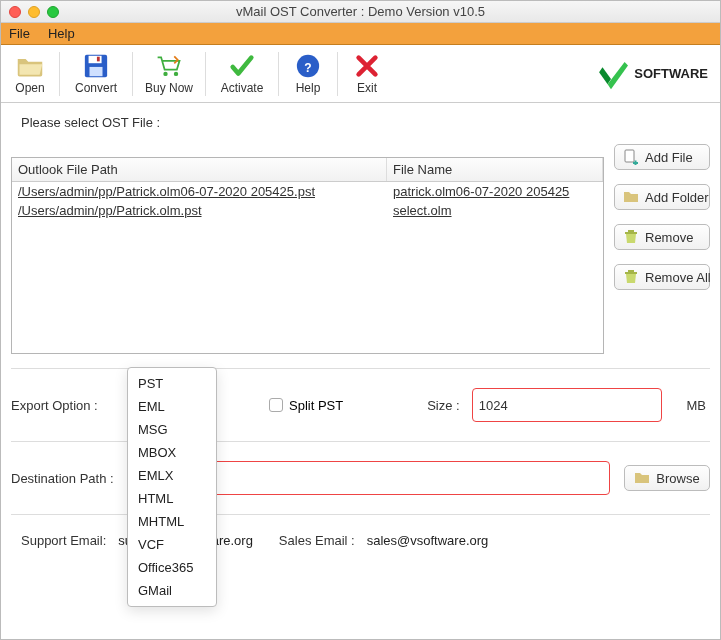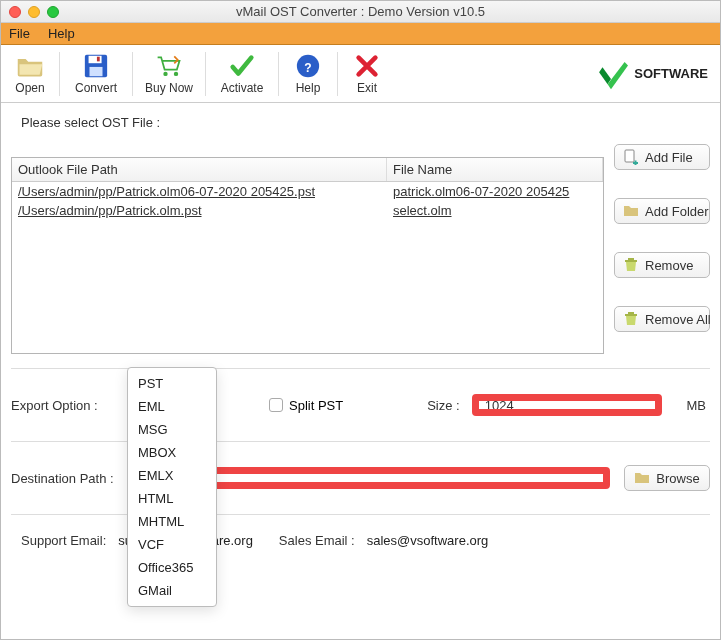--- a/index.html
+++ b/index.html
@@ -26,33 +26,33 @@
 .midrow { display: flex; gap: 10px; height: 210px; }
 .table { flex: 1; border: 1px solid #b5b5b5; background: #fff; display: flex; flex-direction: column; overflow: hidden; margin-top: 13px; }
 .thead { display: flex; background: linear-gradient(#fdfdfd,#f1f1f1); border-bottom: 1px solid #ccc; }
 .th { padding: 4px 6px; color: #333; border-right: 1px solid #ddd; }
 .th.path { flex: 0 0 375px; }
 .th.name { flex: 1; }
 .tbody { flex: 1; overflow: auto; }
 .tr { display: flex; padding: 2px 6px; color: #333; text-decoration: underline; }
 .td.path { flex: 0 0 375px; white-space: nowrap; overflow: hidden; text-overflow: ellipsis; }
 .td.name { flex: 1; white-space: nowrap; overflow: hidden; }
-.btncol { width: 96px; display: flex; flex-direction: column; gap: 28px; }
+.btncol { width: 96px; display: flex; flex-direction: column; gap: 14px; }
 .macbtn { display: flex; align-items: center; gap: 6px; height: 26px; padding: 0 8px; background: linear-gradient(#fefefe,#f1f1f1); border: 1px solid #bcbcbc; border-radius: 5px; color: #333; cursor: default; white-space: nowrap; }
 .macbtn .bico { width: 16px; height: 16px; flex: 0 0 16px; }
 .divider { height: 1px; background: #ddd; margin: 6px 0; }
 .row { display: flex; align-items: center; gap: 12px; height: 44px; }
 .label { color: #333; white-space: nowrap; }
 .select { border: 1px solid #bcbcbc; border-radius: 4px; height: 22px; width: 62px; background: #fff; display: inline-flex; align-items: center; padding: 0 18px 0 6px; position: relative; }
 .select::after { content: ""; position: absolute; right: 4px; top: 4px; width: 10px; height: 14px; background:
   linear-gradient(#666,#666) no-repeat center 2px/8px 1px,
   linear-gradient(#666,#666) no-repeat center 10px/8px 1px; opacity: 0.5; }
 .checkbox { display: inline-flex; align-items: center; gap: 6px; }
 .checkbox .box { width: 14px; height: 14px; border: 1px solid #aaa; border-radius: 3px; background: #fff; }
-.textinput { height: 22px; border: 7px solid #ef4444; border-radius: 4px; padding: 4px 6px; background: #fff; color: #333; }
+.textinput { height: 22px; border: 1px solid #ef4444; border-radius: 4px; padding: 16px 6px; background: #fff; color: #333; }
 .destrow { display: flex; align-items: center; gap: 14px; height: 44px; }
 .destrow .textinput { flex: 1; }
 .footer { padding: 4px 10px 0 10px; display: flex; gap: 26px; color: #333; }
 .footer .eml { color: #222; }
 .footer .flbl { color: #333; }
 .dropdown { position: absolute; width: 90px; background: #fff; border: 1px solid #bcbcbc; border-radius: 4px; box-shadow: 0 4px 14px rgba(0,0,0,0.12); padding: 4px 0; z-index: 50; }
 .dropdown .opt { padding: 4px 10px; color: #222; cursor: default; }
 .tb-item { min-width: 58px; }
 .tb-wrap { display:flex; align-items:center; }
 </style>

